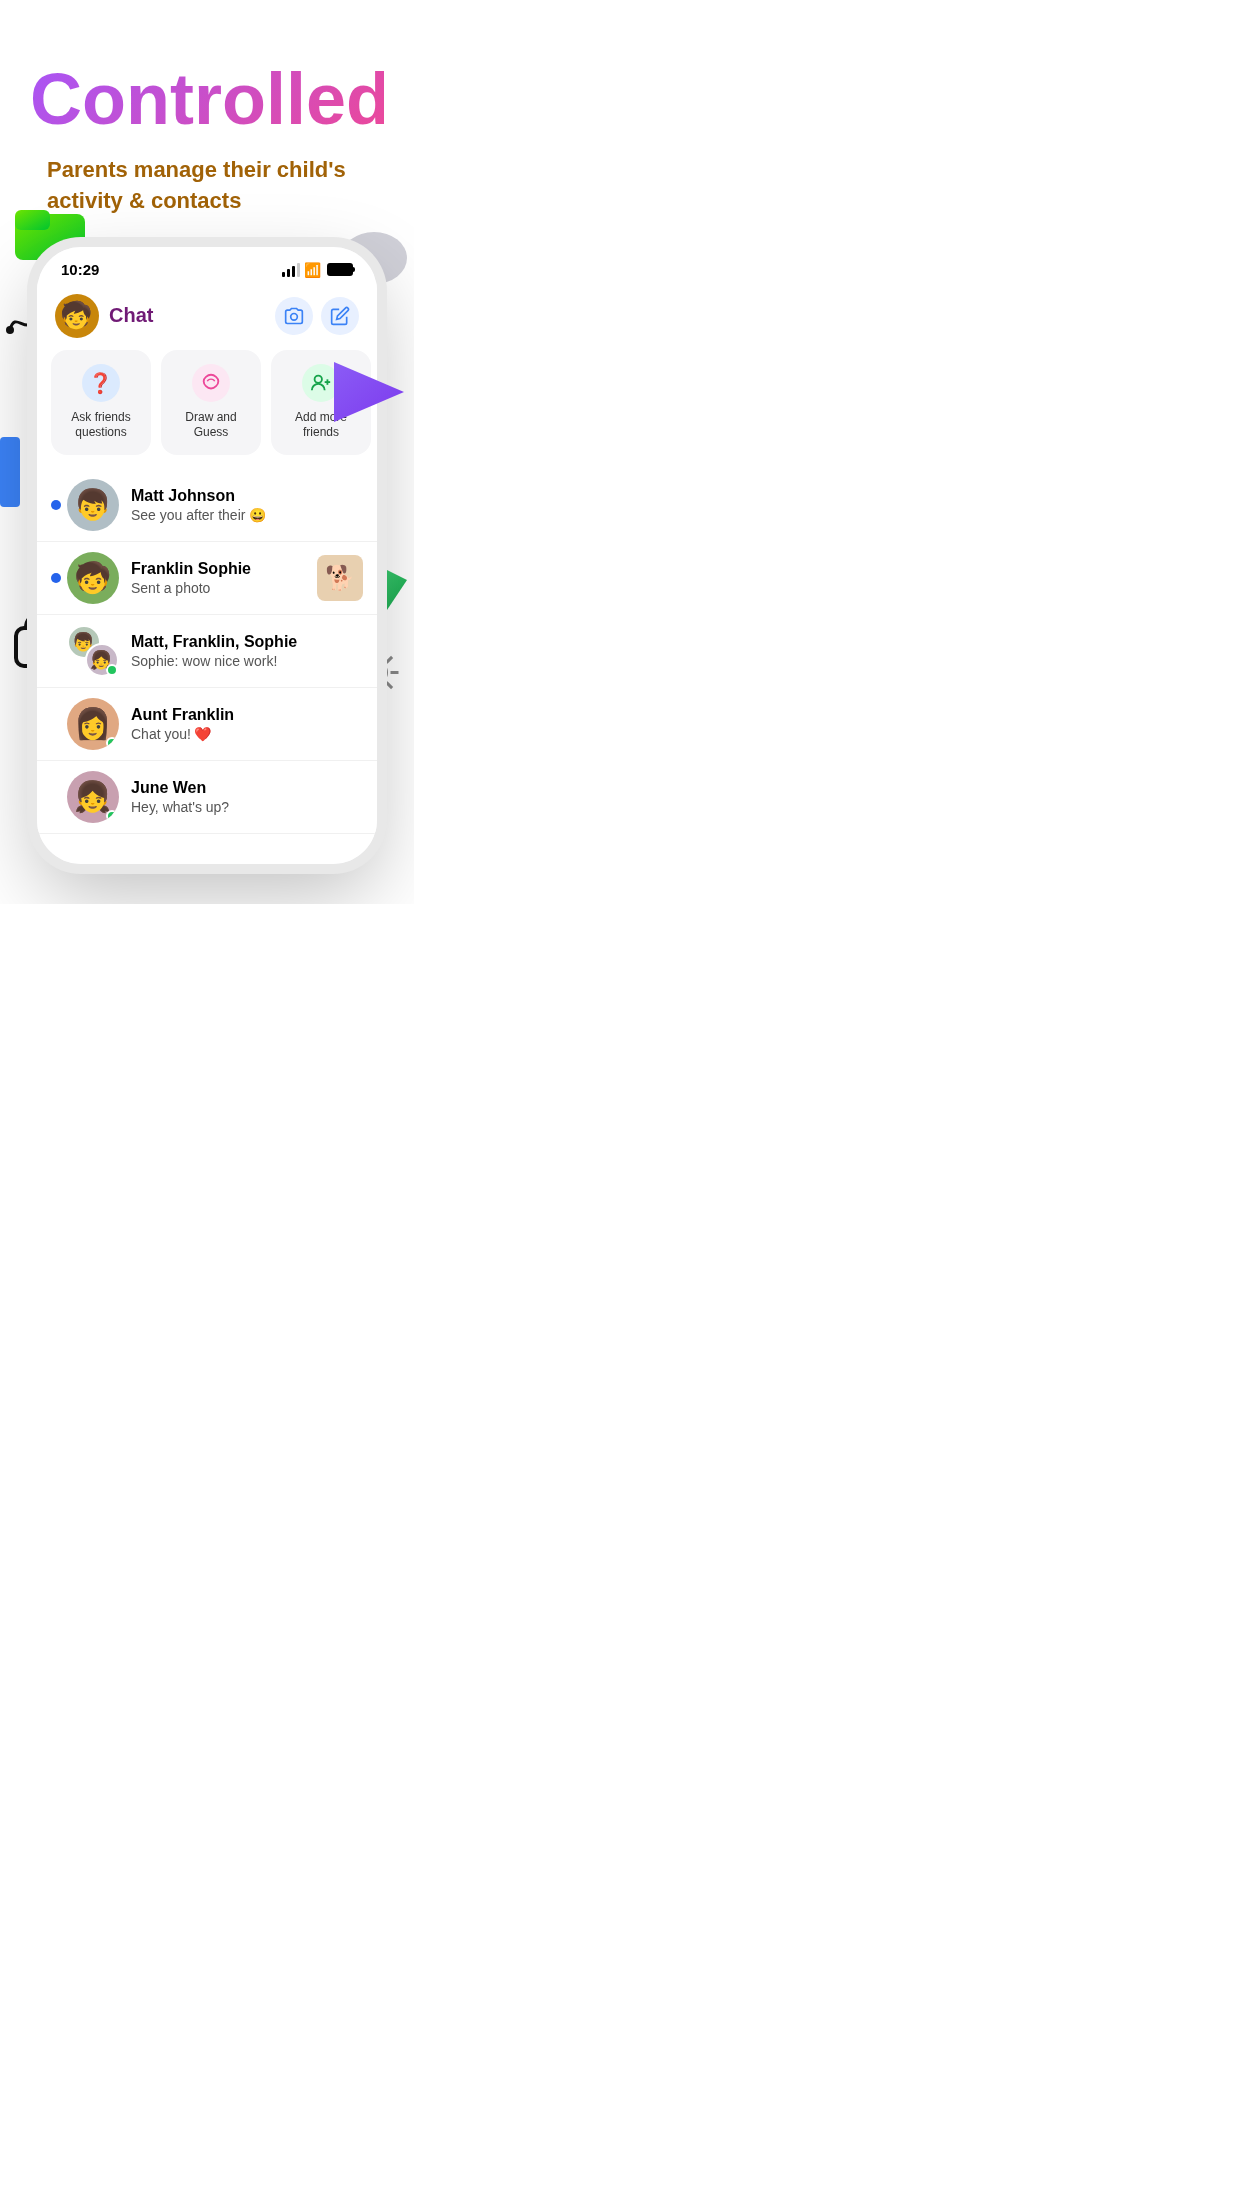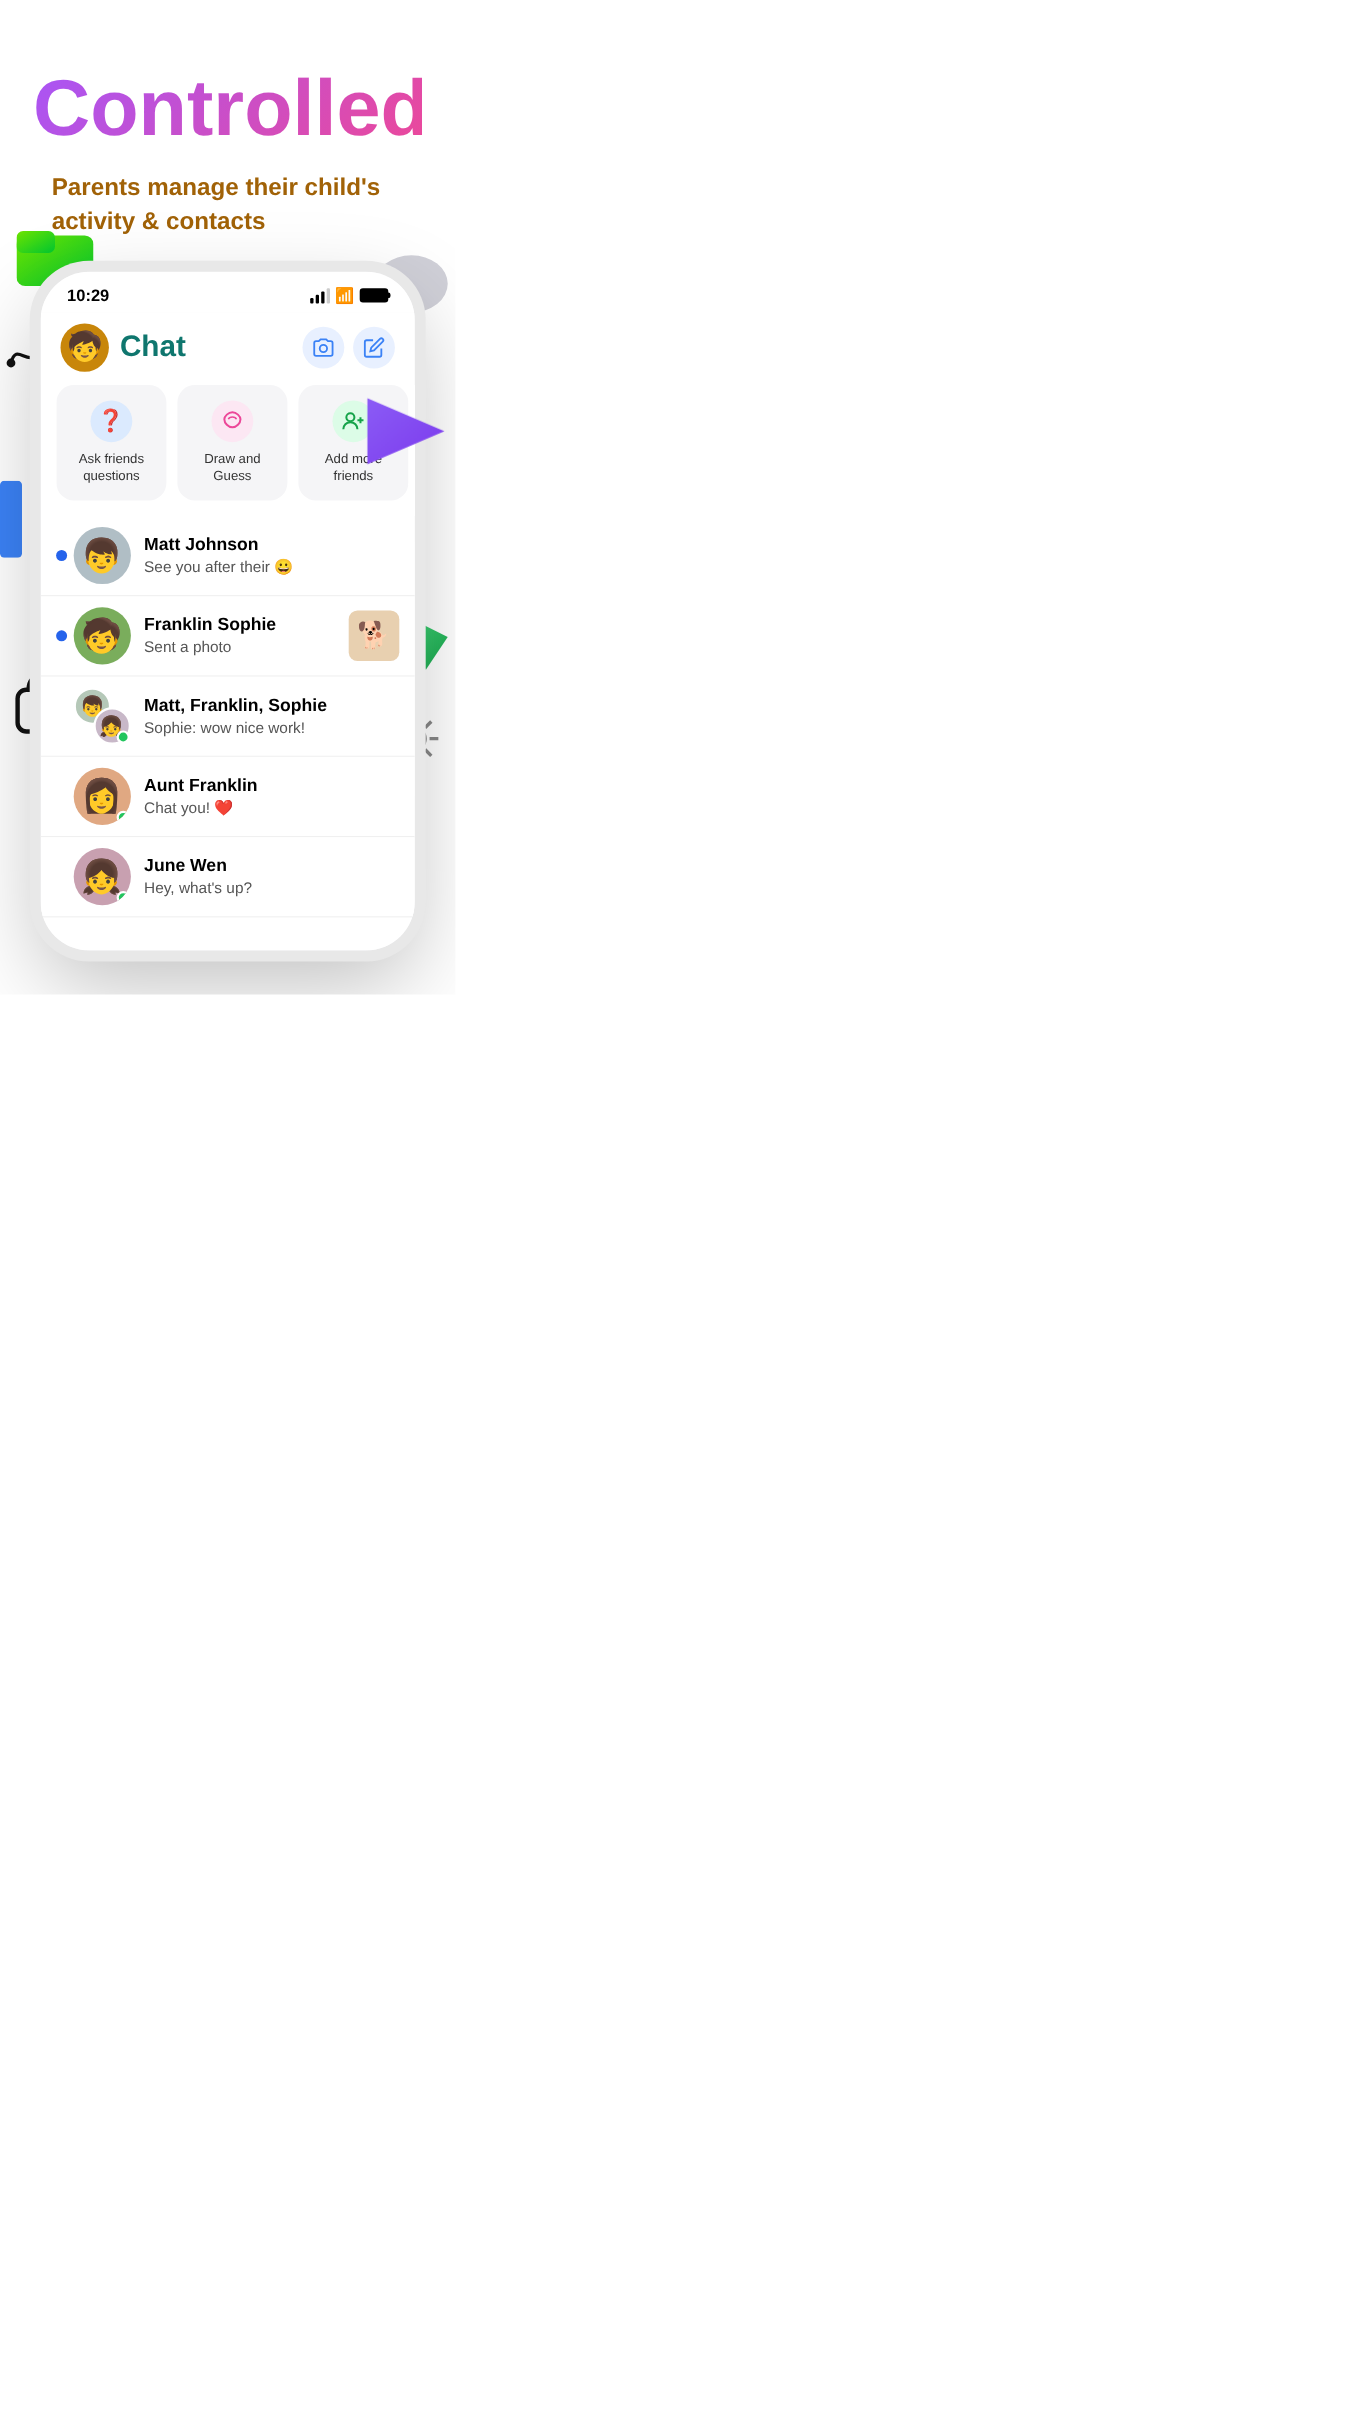--- a/index.html
+++ b/index.html
@@ -57,21 +57,21 @@
         0 0 0 10px #e8e8e8,
         0 30px 80px rgba(0,0,0,0.25);
       overflow: hidden;
       position: relative;
     }
 
     
     .status-bar {
       display: flex;
       justify-content: space-between;
-      align-items: flex-start;
+      align-items: flex-end;
       padding: 14px 24px 6px;
       background: #ffffff;
     }
 
     .status-time {
       font-size: 15px;
       font-weight: 600;
       color: #000;
     }
 
@@ -102,23 +102,23 @@
     
     .app-header {
       display: flex;
       align-items: center;
       padding: 10px 18px 12px;
       background: #ffffff;
     }
 
     .header-title {
       flex: 1;
-      font-size: 27px;
+      font-size: 20px;
       font-weight: 700;
-      color: #0f766e;
+      color: #701a75;
     }
 
     .header-actions {
       display: flex;
       gap: 8px;
     }
 
     .header-btn {
       width: 38px;
       height: 38px;

